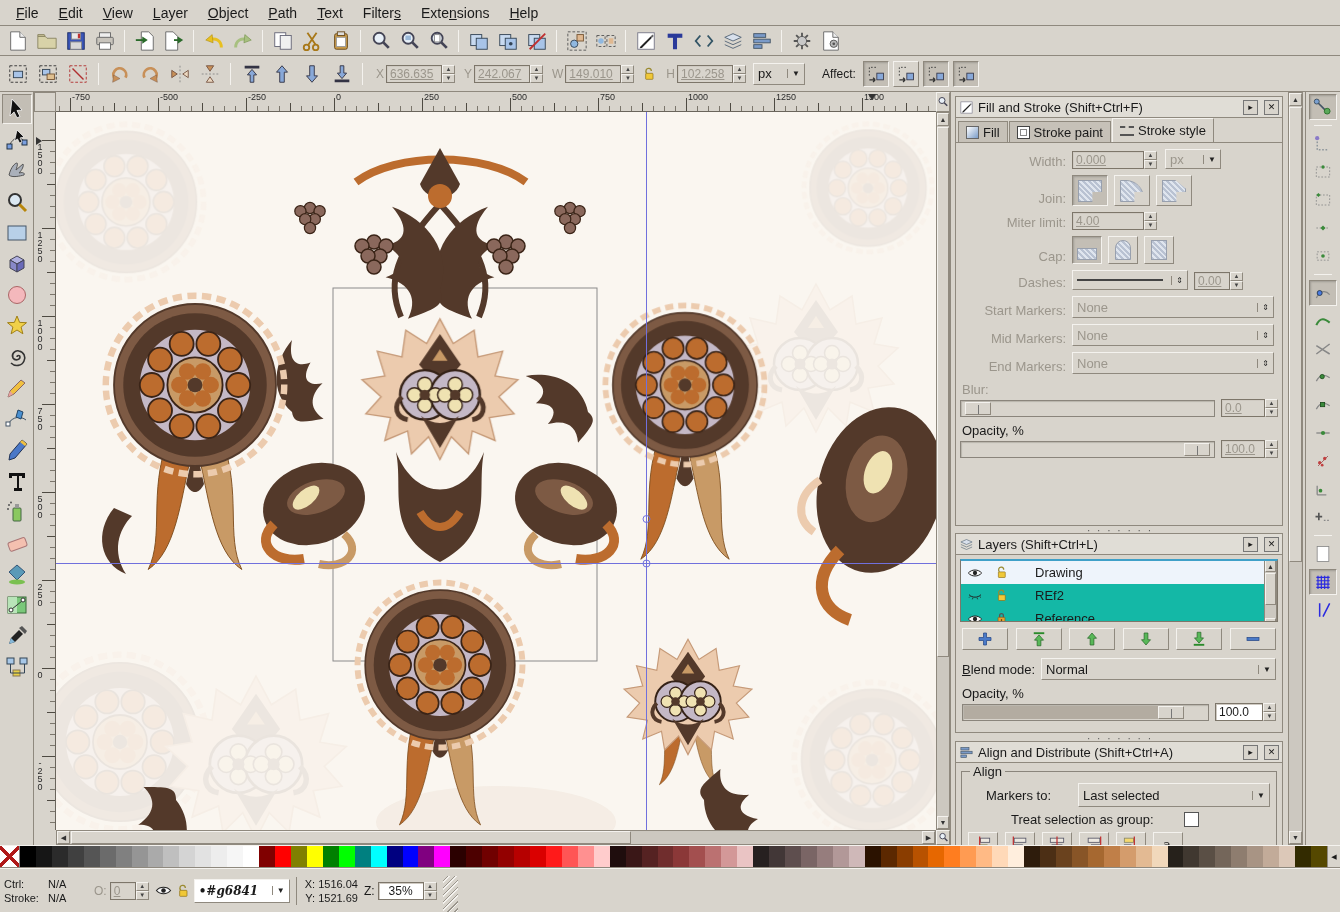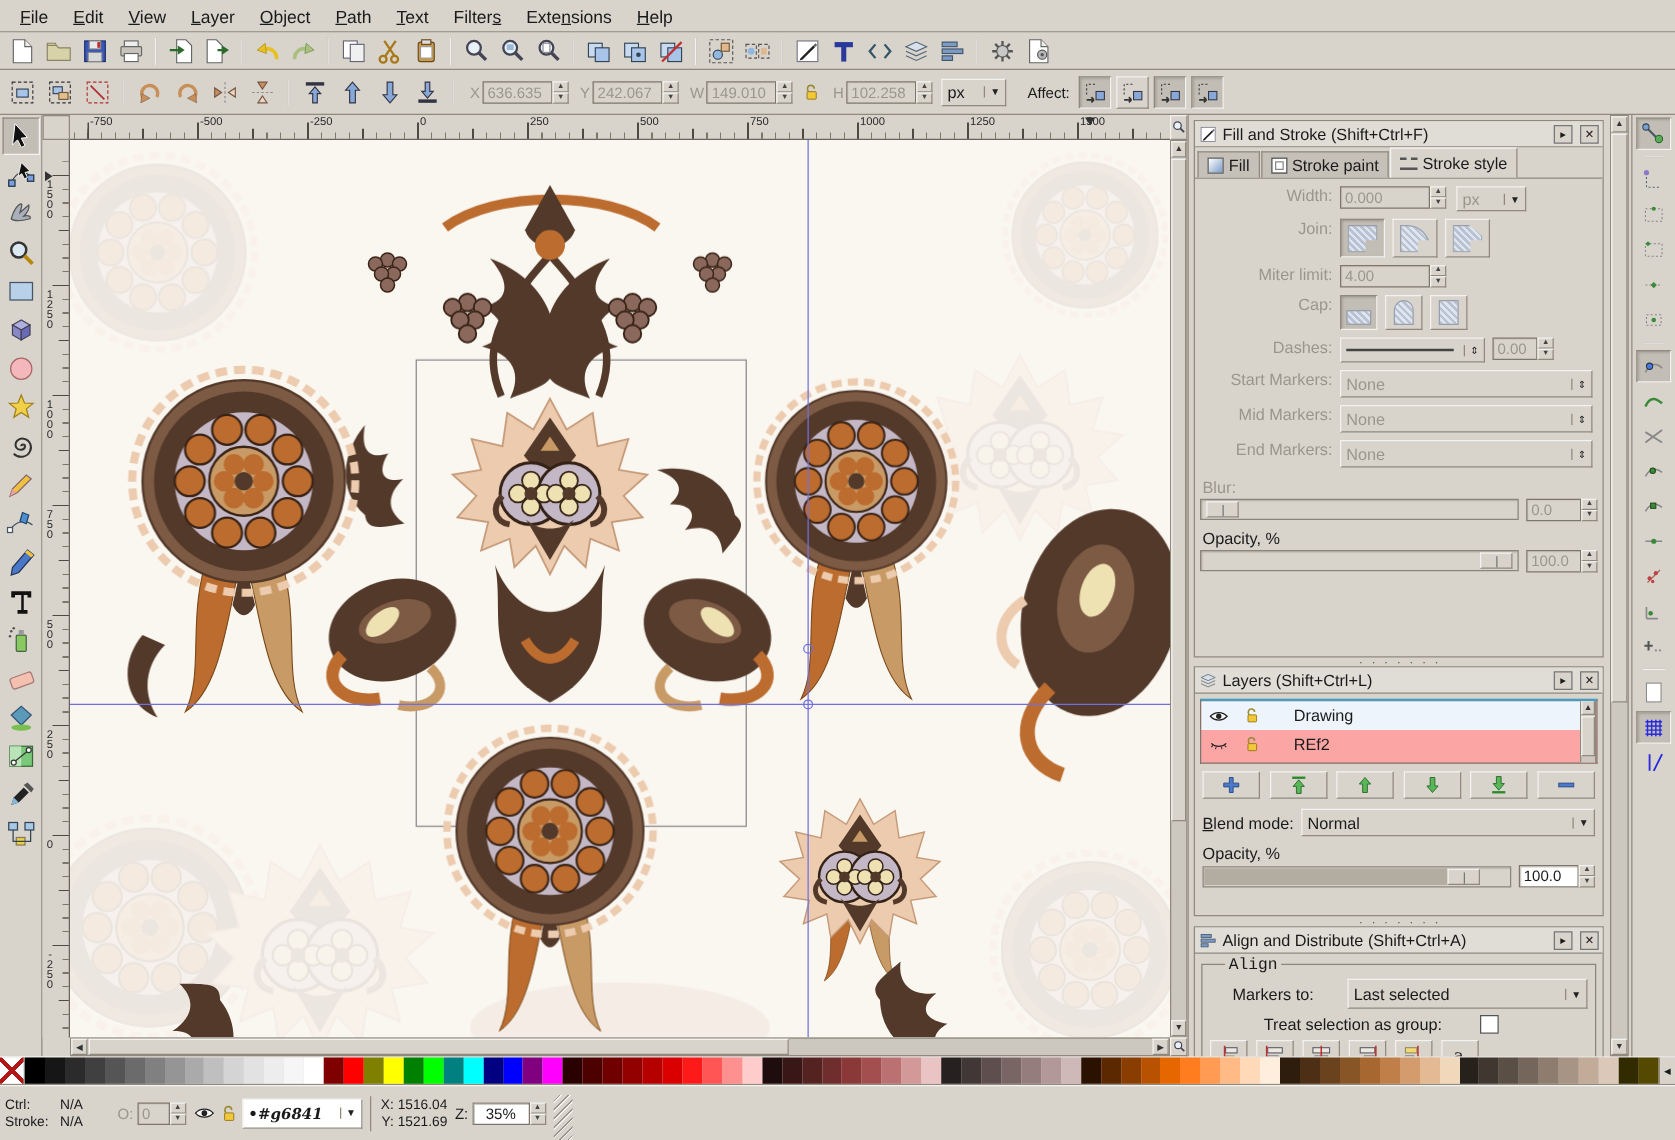--- a/index.html
+++ b/index.html
@@ -8,21 +8,21 @@
   #app { position:relative; width:1340px; height:912px; background:var(--ui-bg); }
 
   
   .raised { background:var(--ui-bg); border:1px solid;
     border-color:var(--ui-light) var(--ui-dark) var(--ui-dark) var(--ui-light); }
   .pressed { background:var(--pressed-bg)!important;
     border-color:var(--ui-dark) var(--ui-light) var(--ui-light) var(--ui-dark)!important;
     box-shadow:inset 1px 1px 2px rgba(0,0,0,.18); }
   .entry { background:var(--entry-bg); border:1px solid #7d766a;
     box-shadow:inset 1px 1px 0 #cfcac2; padding:1px 3px; font-size:12px; }
-  .entry.dis { background:var(--ui-bg); color:var(--disabled-text); }
+  .entry.dis { background:var(--ui-bg); color:var(--disabled-text);text-decoration:underline; }
   .lbl-dis { color:var(--disabled-text); }
   .spin { width:13px; display:flex; flex-direction:column; }
   .spin div { flex:1; font-size:6px; line-height:7px; text-align:center; color:#444;
     background:var(--ui-bg); border:1px solid; border-color:var(--ui-light) var(--ui-dark) var(--ui-dark) var(--ui-light); }
   .combo { display:flex; align-items:center; background:var(--ui-bg); border:1px solid;
     border-color:var(--ui-light) var(--ui-dark) var(--ui-dark) var(--ui-light); padding:1px 4px; }
   .combo .arr { margin-left:auto; border-left:1px solid var(--ui-dark); padding-left:4px; font-size:8px; color:#222; }
   svg.icon { display:block; }
 
   
@@ -113,43 +113,43 @@
 
   .tabs { display:flex; align-items:flex-end; height:25px; padding:2px 2px 0 2px; background:var(--ui-bg);
     border-bottom:1px solid var(--ui-dark); }
   .tab { display:flex; align-items:center; gap:4px; padding:3px 7px; font-size:13px;
     background:#c6c1b8; border:1px solid var(--ui-dark); border-bottom:none; margin-right:1px; height:21px; }
   .tab.active { background:var(--ui-bg); height:24px; border-color:var(--ui-light) var(--ui-dark) var(--ui-bg) var(--ui-light); }
   .sw-fill { width:13px; height:13px; background:linear-gradient(135deg,#fff,#7a9cc8); border:1px solid #666; }
   .sw-stroke { width:13px; height:13px; background:#fff; border:1px solid #444; box-shadow:inset 0 0 0 2px #fff,inset 0 0 0 3px #888; }
   .sw-style { width:14px; height:10px; border-top:2px dashed #555; border-bottom:2px solid #555; }
 
-  .fs-row { display:flex; align-items:flex-start; margin:6px 4px; }
+  .fs-row { display:flex; align-items:flex-end; margin:6px 4px; }
   .fs-lab { width:112px; text-align:right; padding-right:6px; font-size:13px; }
   .joincap-btn { width:36px; height:31px; margin-right:6px; display:flex; align-items:flex-end; justify-content:center; padding:3px; }
   .pat { background:repeating-linear-gradient(45deg,#b9c2d2 0 2px,#dfe5ee 2px 4px); border:1px solid #98a0ae; }
   .slider { position:relative; height:17px; flex:1; background:var(--ui-bg); border:1px solid #8a857c;
     box-shadow:inset 1px 1px 1px #b9b4ab; }
   .slider .thumb { position:absolute; top:1px; width:26px; height:13px; background:var(--ui-bg);
     border:1px solid; border-color:var(--ui-light) var(--ui-dark) var(--ui-dark) var(--ui-light); }
   .slider .thumb::after { content:""; position:absolute; left:12px; top:2px; width:1px; height:9px; background:#777; }
 
   
-  .layer-list { margin:4px; background:#fca5a5; border:1px solid #7d766a; border-top:2px solid #3fa0c8; height:52px; position:relative; overflow:hidden; }
+  .layer-list { margin:4px; background:#14b8a6; border:1px solid #7d766a; border-top:2px solid #3fa0c8; height:63px; position:relative; overflow:hidden; }
   .layer-row { display:flex; align-items:center; gap:6px; height:23px; padding:0 4px; font-size:13px; }
   .layer-row.selected { background:#eef4fb; }
   .layer-cell { width:20px; display:flex; justify-content:center; }
   .layer-name { margin-left:18px; }
   .layer-btns { display:flex; justify-content:space-between; padding:2px 6px; }
   .layer-btn { width:46px; height:22px; display:flex; align-items:center; justify-content:center; }
   .lay-row2 { display:flex; align-items:center; gap:6px; margin:6px 6px; }
 
   
   .groupbox { position:relative; margin:8px 5px 4px 5px; border:1px solid #8a857c; padding:6px 4px 4px 4px; }
-  .groupbox .gb-title { position:absolute; top:-8px; left:18px; background:var(--ui-bg); padding:0 3px; font-size:13px;font-family:Liberation Mono, monospace; }
+  .groupbox .gb-title { position:absolute; top:-8px; left:8px; background:var(--ui-bg); padding:0 3px; font-size:13px; }
   .al-row { display:flex; align-items:center; margin:5px 2px; font-size:13px; }
   .al-btn { width:30px; height:24px; margin-right:7px; display:flex; align-items:center; justify-content:center; }
   .checkbox { width:15px; height:15px; background:#fff; border:1px solid #555; }
 
   
   #palette { position:absolute; left:0; top:845px; width:1340px; height:23px; background:var(--ui-bg);
     border-top:1px solid var(--ui-light); border-bottom:1px solid var(--ui-dark); display:flex; }
   .swatch { flex:1 1 auto; height:21px; }
   .swatch.none { min-width:20px; background:
       linear-gradient(45deg,transparent 44%,#b01818 44% 56%,transparent 56%),

